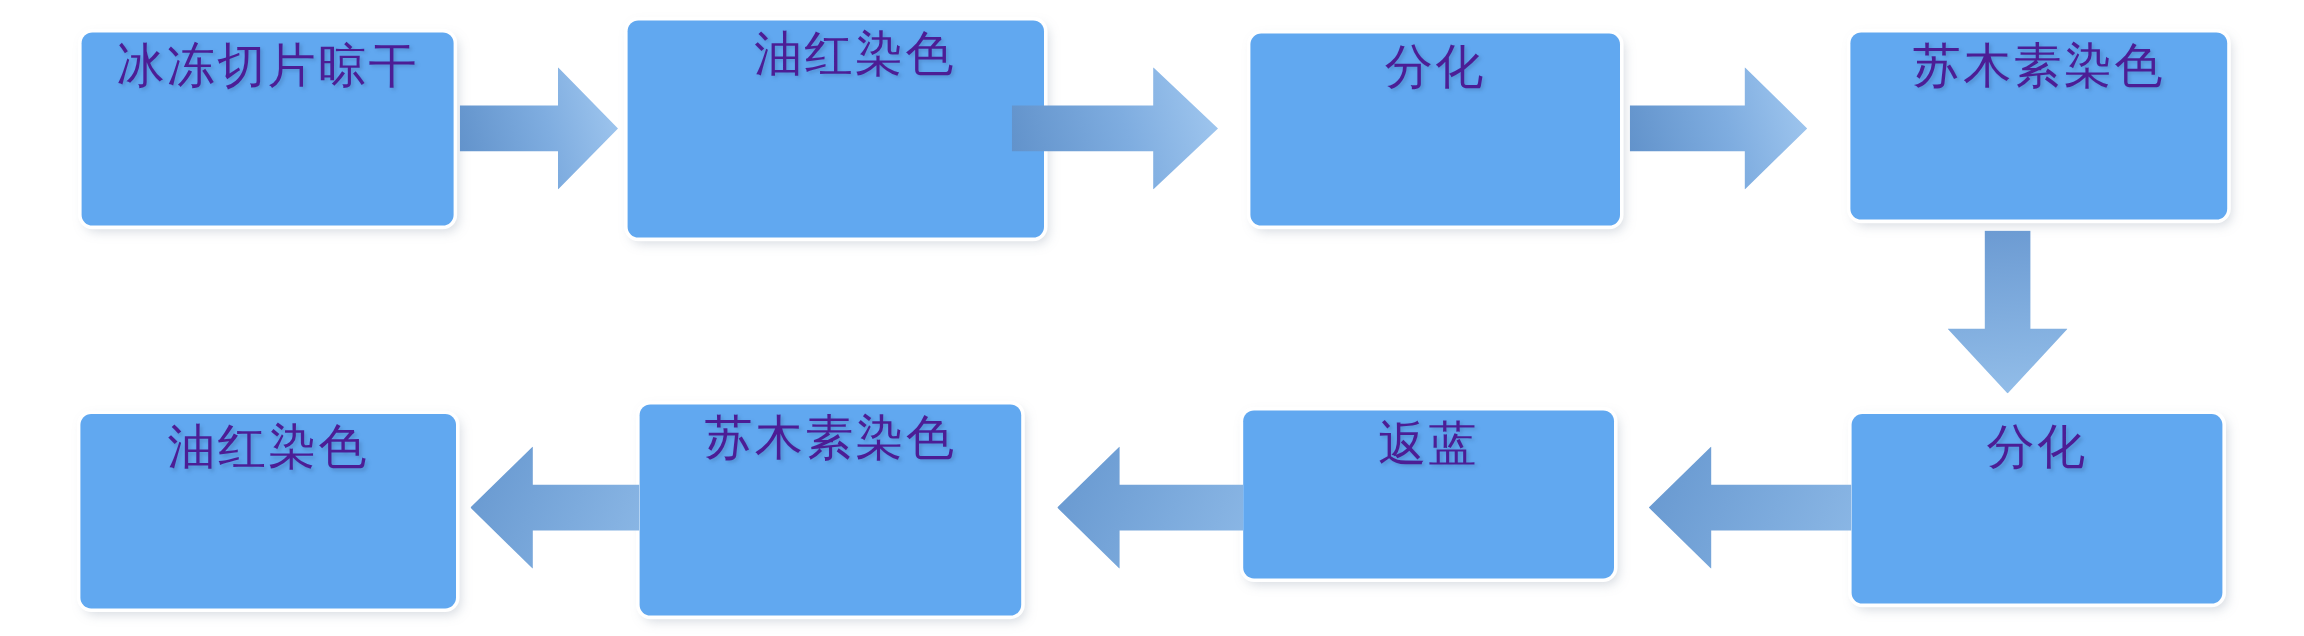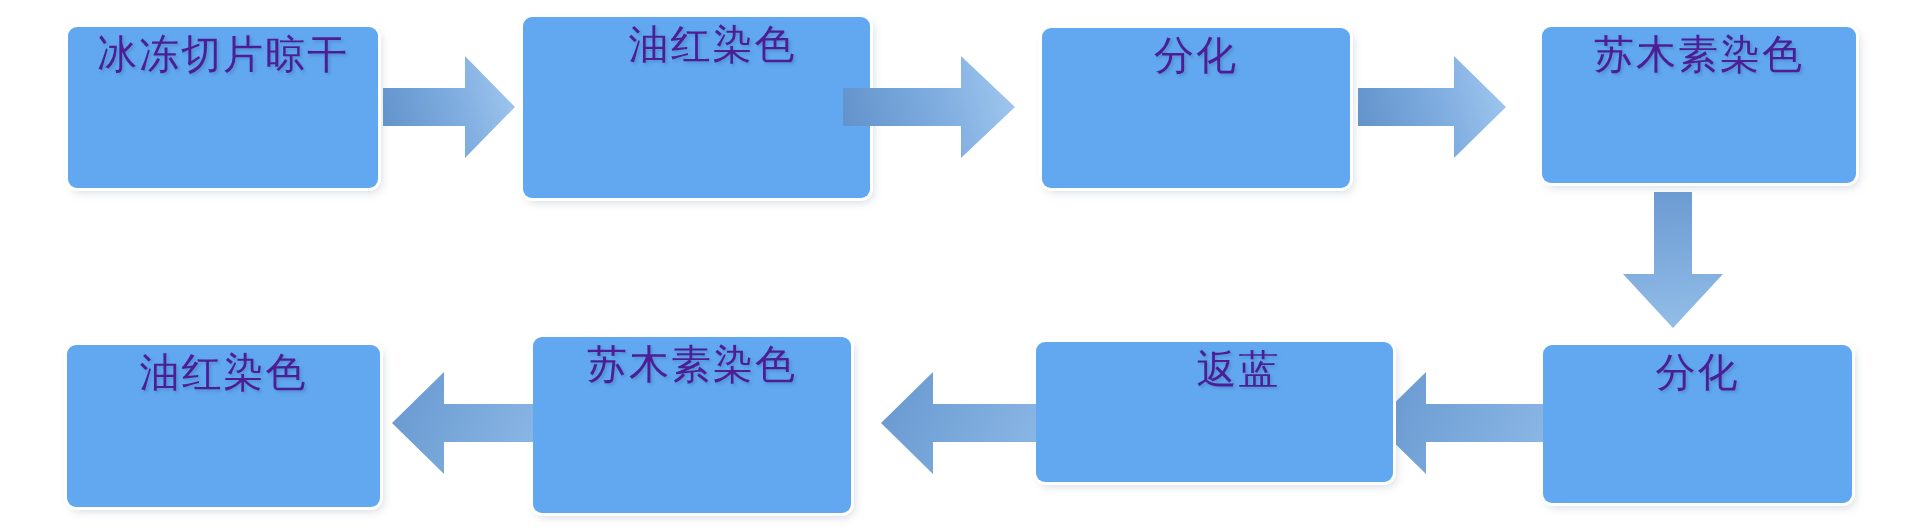--- a/index.html
+++ b/index.html
@@ -25,21 +25,21 @@
     text-shadow: 2px 2px 3px rgba(55,100,155,0.35);
     white-space: nowrap;
   }
   
   .n1 { left: 68px;   top: 27px; width: 310px; height: 161px; }
   .n2 { left: 523px;  top: 17px; width: 315px; height: 181px; padding-left: 32px; }
   .n3 { left: 1042px; top: 28px; width: 308px; height: 160px; }
   .n4 { left: 1542px; top: 27px; width: 314px; height: 156px; }
   
   .n5 { left: 1543px; top: 345px; width: 309px; height: 158px; }
-  .n6 { left: 1036px; top: 342px; width: 309px; height: 140px; padding-left: 48px; }
+  .n6 { left: 1036px; top: 342px; width: 309px; height: 140px; }
   .n7 { left: 533px;  top: 337px; width: 318px; height: 176px; }
   .n8 { left: 67px;   top: 345px; width: 313px; height: 162px; }
 
   .arrow { position: absolute; }
   .arrow-right {
     background: linear-gradient(75deg, #5f90c9 0%, #7fade0 55%, #a3c9f0 100%);
   }
   .arrow-left {
     background: linear-gradient(115deg, #6697cf 0%, #8cb8e6 100%);
   }

